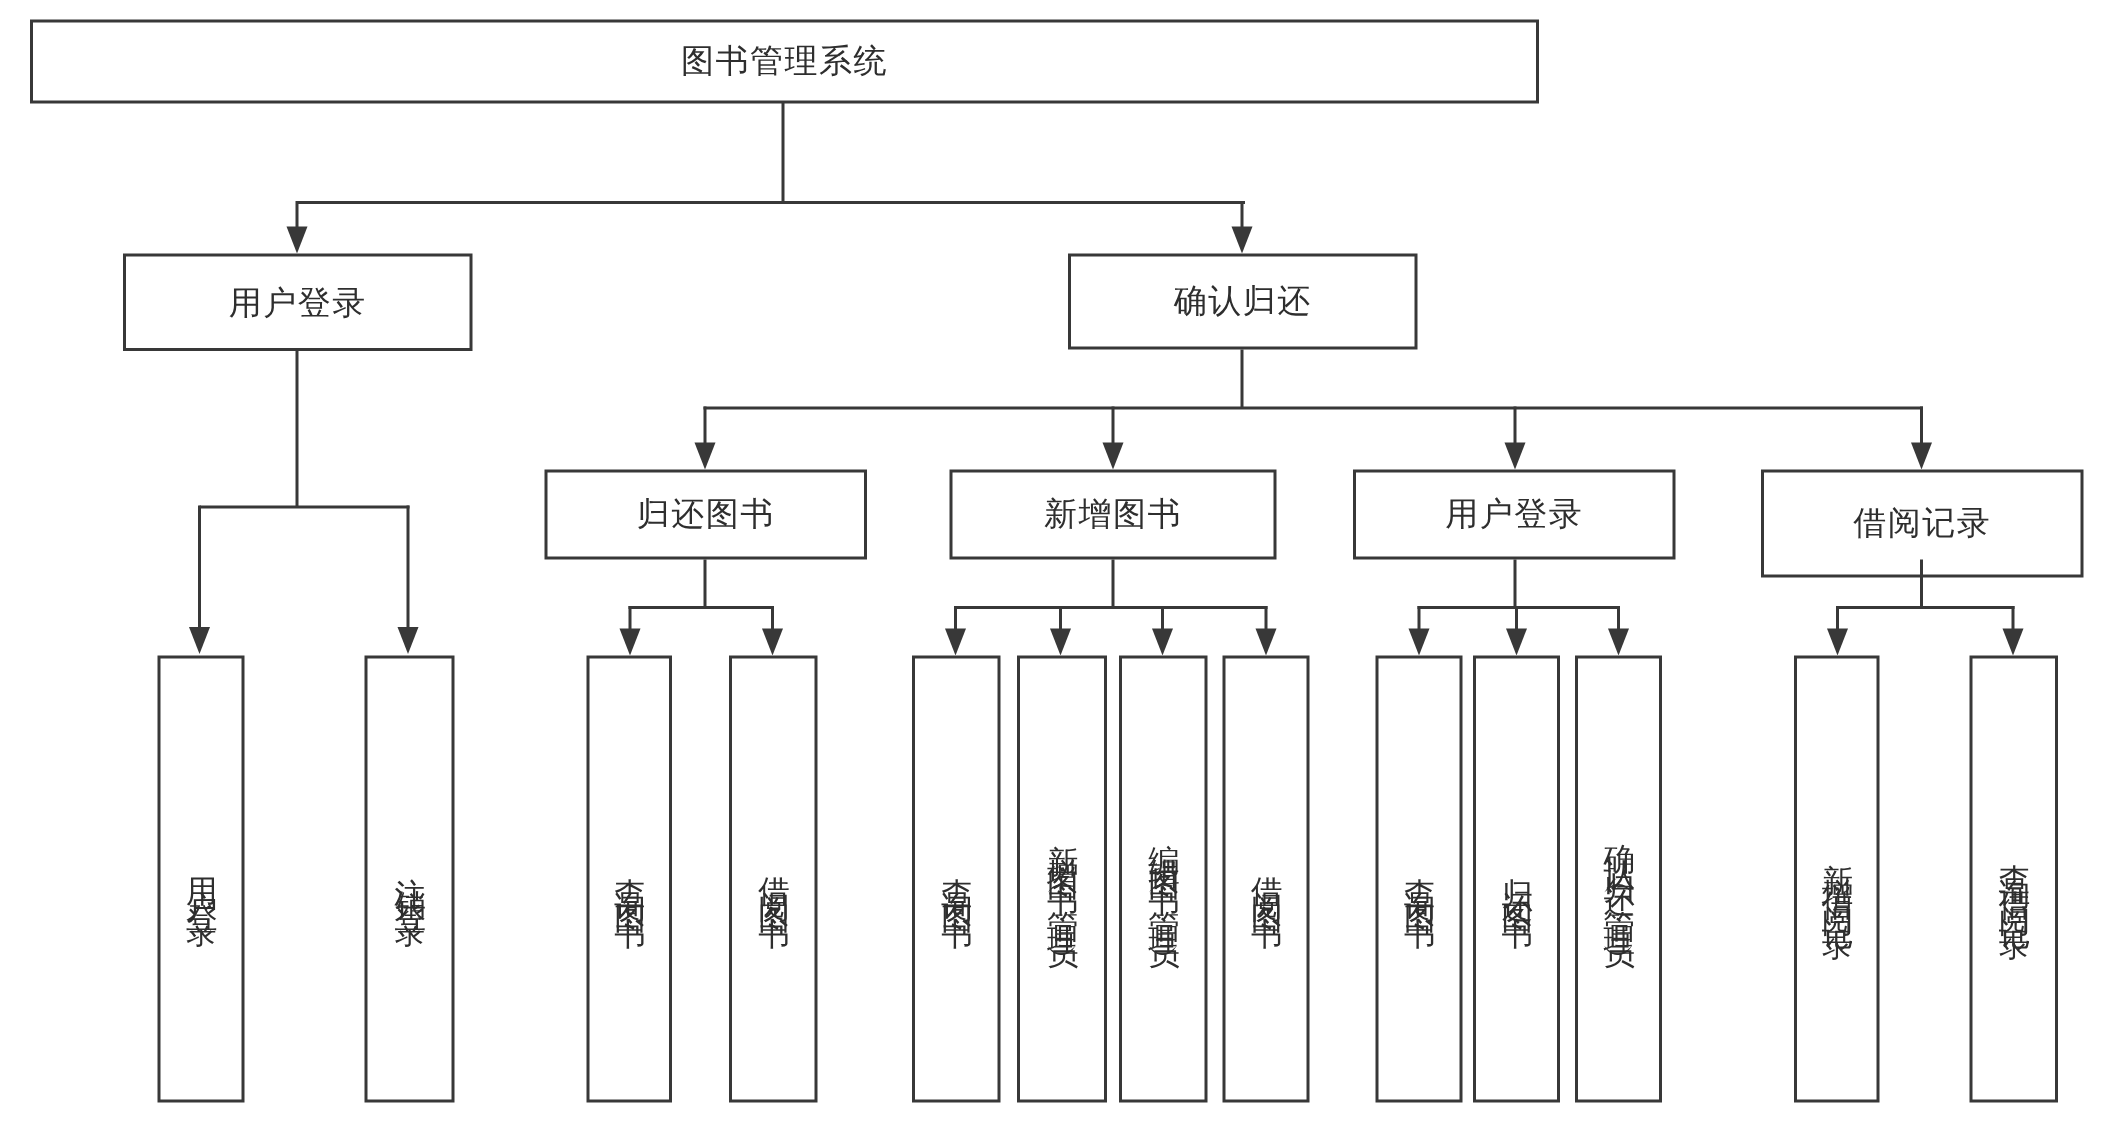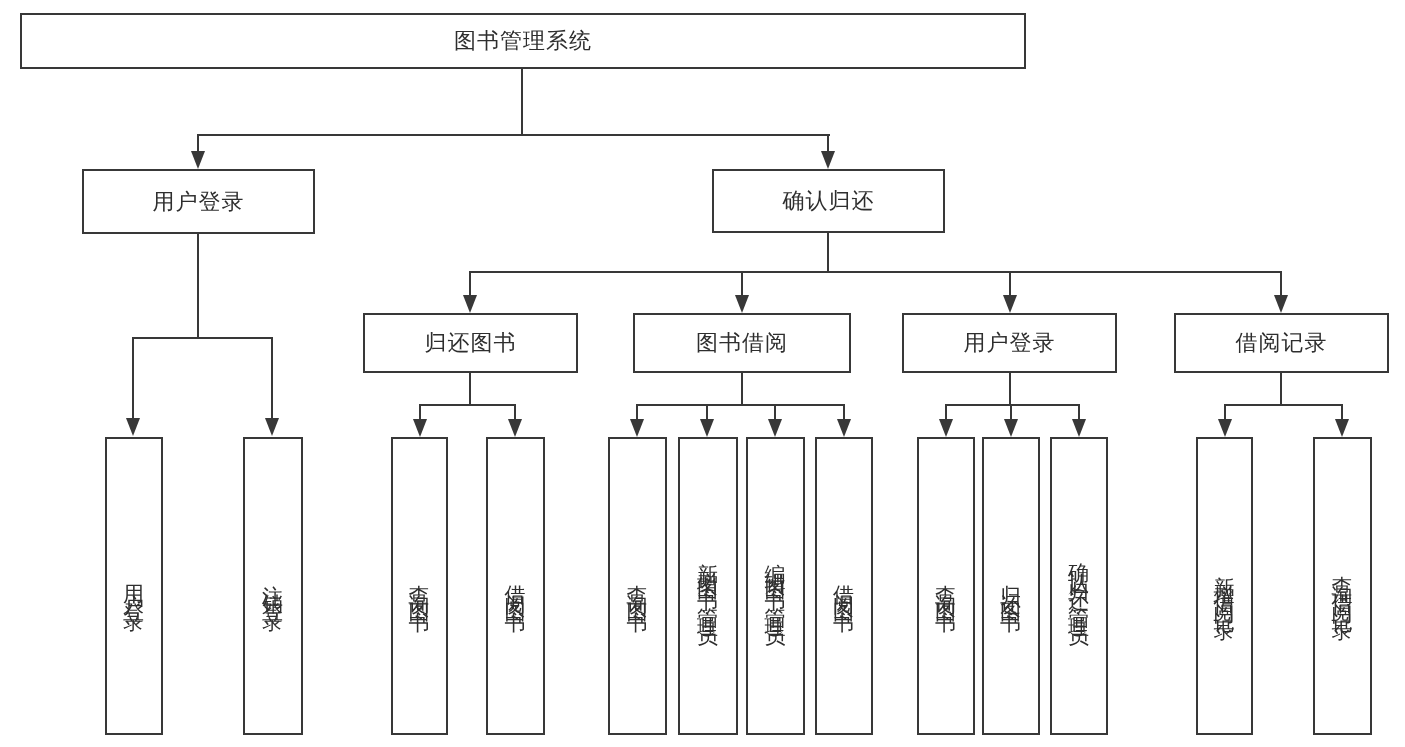--- a/index.html
+++ b/index.html
@@ -69,23 +69,23 @@
   <div class="line" style="left:469px;top:271px;width:2px;height:25px"></div>
   <div class="arrow" style="left:463px;top:295px"></div>
   <div class="line" style="left:741px;top:271px;width:2px;height:25px"></div>
   <div class="arrow" style="left:735px;top:295px"></div>
   <div class="line" style="left:1009px;top:271px;width:2px;height:25px"></div>
   <div class="arrow" style="left:1003px;top:295px"></div>
   <div class="line" style="left:1280px;top:271px;width:2px;height:25px"></div>
   <div class="arrow" style="left:1274px;top:295px"></div>
 
   <div class="node hbox" style="left:363px;top:313px;width:215px;height:60px">归还图书</div>
-  <div class="node hbox" style="left:633px;top:313px;width:218px;height:60px">图书借阅</div>
+  <div class="node hbox" style="left:633px;top:313px;width:218px;height:60px">新增图书</div>
   <div class="node hbox" style="left:902px;top:313px;width:215px;height:60px">用户登录</div>
-  <div class="node hbox" style="left:1174px;top:313px;width:215px;height:60px">借阅记录</div>
+  <div class="node hbox" style="left:1174px;top:313px;width:215px;height:72px">借阅记录</div>
 
   <div class="line" style="left:469px;top:373px;width:2px;height:32px"></div>
   <div class="line" style="left:419px;top:404px;width:97px;height:2px"></div>
   <div class="line" style="left:419px;top:404px;width:2px;height:16px"></div>
   <div class="arrow" style="left:413px;top:419px"></div>
   <div class="line" style="left:514px;top:404px;width:2px;height:16px"></div>
   <div class="arrow" style="left:508px;top:419px"></div>
 
   <div class="line" style="left:741px;top:373px;width:2px;height:32px"></div>
   <div class="line" style="left:636px;top:404px;width:209px;height:2px"></div>

